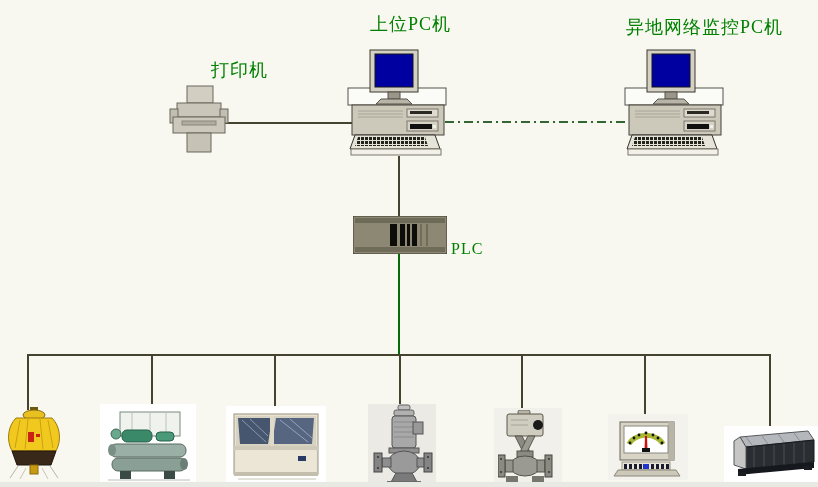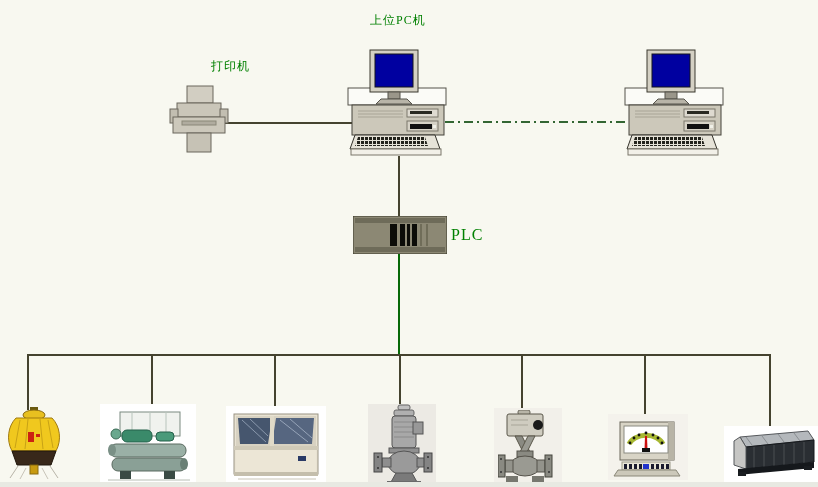--- a/index.html
+++ b/index.html
@@ -6,37 +6,38 @@
   #canvas{
     position:relative;
     width:818px;height:487px;
     background:#f8f8f0;
     overflow:hidden;
     font-family:"Liberation Serif","DejaVu Serif",serif;
   }
   .abs{position:absolute;}
   .label{
     color:#008000;
-    font-size:12px;
+    font-size:18px;
     letter-spacing:1px;
     white-space:nowrap;
   }
   .line{position:absolute;background:#45432f;}
   .greenline{position:absolute;background:#076907;}
   .patch{position:absolute;}
   svg{display:block;}
 </style>
 </head>
 <body>
 
 <div id="canvas">
 
   <div class="abs label" style="left:183px;top:58px;margin-left:28px;">打印机</div>
   <div class="abs label" style="left:370px;top:12px;">上位PC机</div>
-  <div class="abs label" style="left:451px;top:226px;font-size:16px;">PLC</div>
+  <div class="abs label" style="left:626px;top:15px;">异地网络监控PC机</div>
+  <div class="abs label" style="left:451px;top:240px;font-size:16px;">PLC</div>
 
   <div class="line" style="left:225px;top:122px;width:128px;height:2px;"></div>
   <svg class="abs" style="left:445px;top:115px;" width="184" height="14">
     <line x1="0" y1="7" x2="184" y2="7" stroke="#336633" stroke-width="2" stroke-dasharray="9,4,2,4"></line>
   </svg>
   <div class="line" style="left:398px;top:156px;width:2px;height:61px;"></div>
   <div class="greenline" style="left:398px;top:253px;width:2px;height:102px;"></div>
 
   <div class="line" style="left:28px;top:354px;width:743px;height:2px;"></div>
   <div class="line" style="left:27px;top:354px;width:2px;height:56px;"></div>

